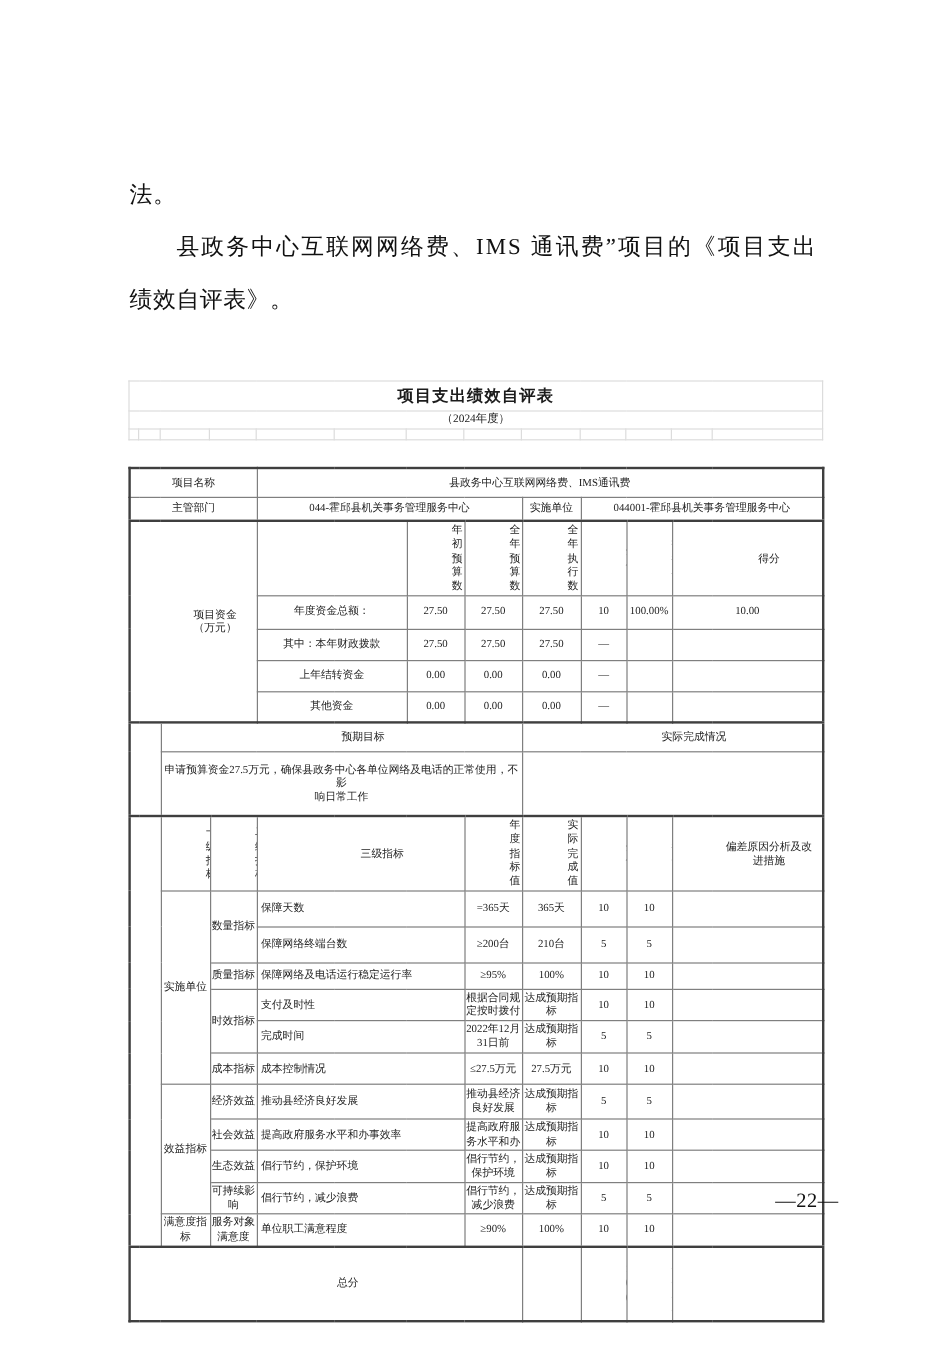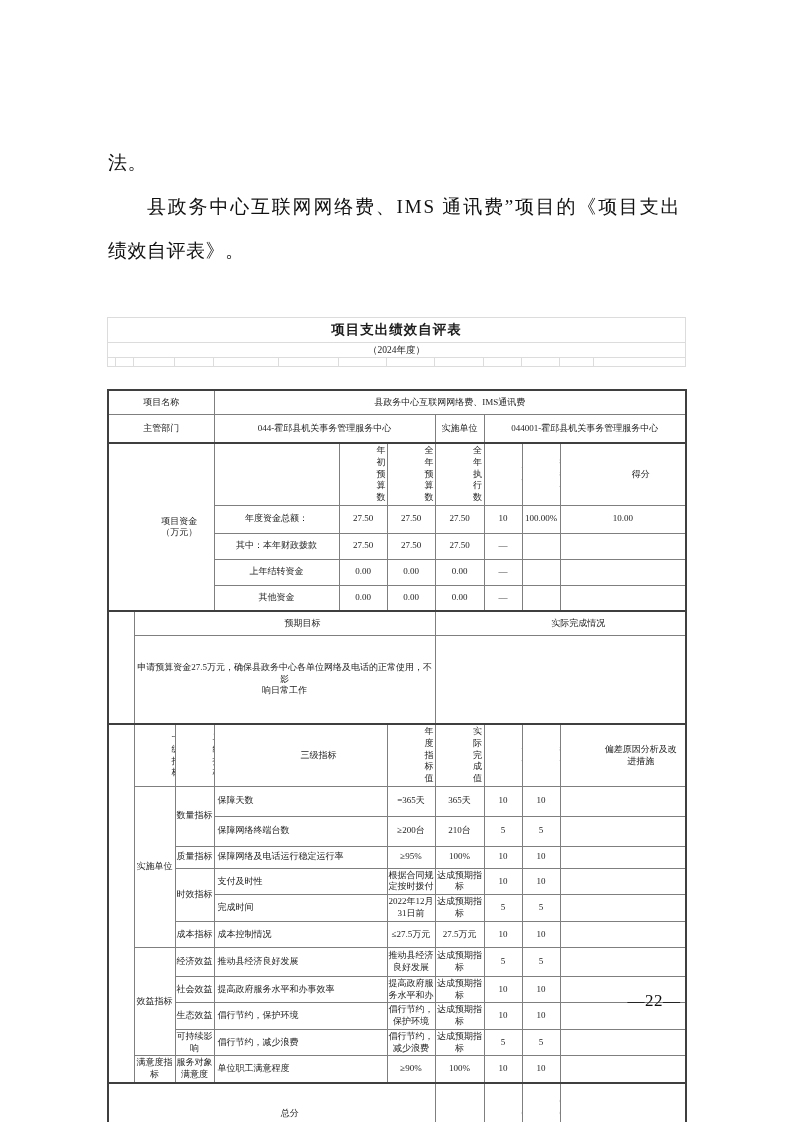--- a/index.html
+++ b/index.html
@@ -34,21 +34,21 @@
   .title-cell{font-size:13.5px;font-weight:bold;letter-spacing:1px;}
   .sub-cell{font-size:9.5px;}
   .b{font-weight:normal;}
   .tl{text-align:left;padding-left:3px;}
   .vtext{writing-mode:vertical-lr;text-orientation:upright;display:inline-block;line-height:1;}
   .vs4{letter-spacing:6px;}
   .vs6{letter-spacing:4px;}
   
   .pagenum{
     position:absolute;left:609px;top:991px;width:90px;
-    font-size:17px;letter-spacing:0.5px;color:#111;text-align:center;
+    font-size:17px;letter-spacing:0.5px;color:#111;text-align:right;
   }
 </style>
 </head>
 <body>
 
 <div class="page">
 
   <div class="intro">
     <div class="line">法。</div>
     <div class="line indent stretch">县政务中心互联网网络费、IMS 通讯费”项目的《项目支出</div>
@@ -114,21 +114,21 @@
           <col style="width:34px">
           <col style="width:92px">
       </colgroup>
 
       <tbody>
           <tr style="height:24px">
         <td colspan="4">项目名称</td>
         <td colspan="9">县政务中心互联网网络费、IMS通讯费</td>
       </tr>
 
-      <tr style="height:29px">
+      <tr style="height:20px">
         <td colspan="4">主管部门</td>
         <td colspan="4">044-霍邱县机关事务管理服务中心</td>
         <td>实施单位</td>
         <td colspan="4">044001-霍邱县机关事务管理服务中心</td>
       </tr>
 
       <tr style="height:28px" class="bt">
         <td colspan="4" rowspan="5">项目资金
 （万元）</td>
         <td colspan="2"></td>
@@ -174,21 +174,21 @@
         <td>—</td>
         <td></td>
         <td colspan="2"></td>
       </tr>
 
       <tr style="height:24px" class="bt">
         <td colspan="2" rowspan="2"><span class="vtext vs6">年度总体目标</span></td>
         <td colspan="6">预期目标</td>
         <td colspan="5">实际完成情况</td>
       </tr>
-      <tr style="height:89px">
+      <tr style="height:54px">
         <td colspan="6">申请预算资金27.5万元，确保县政务中心各单位网络及电话的正常使用，不影
 响日常工作</td>
         <td colspan="5"></td>
       </tr>
 
       <tr style="height:30px" class="bt">
         <td colspan="2" rowspan="12"><span class="vtext vs4">绩效指标</span></td>
         <td>一级指标</td>
         <td>二级指标</td>
         <td colspan="3">三级指标</td>

